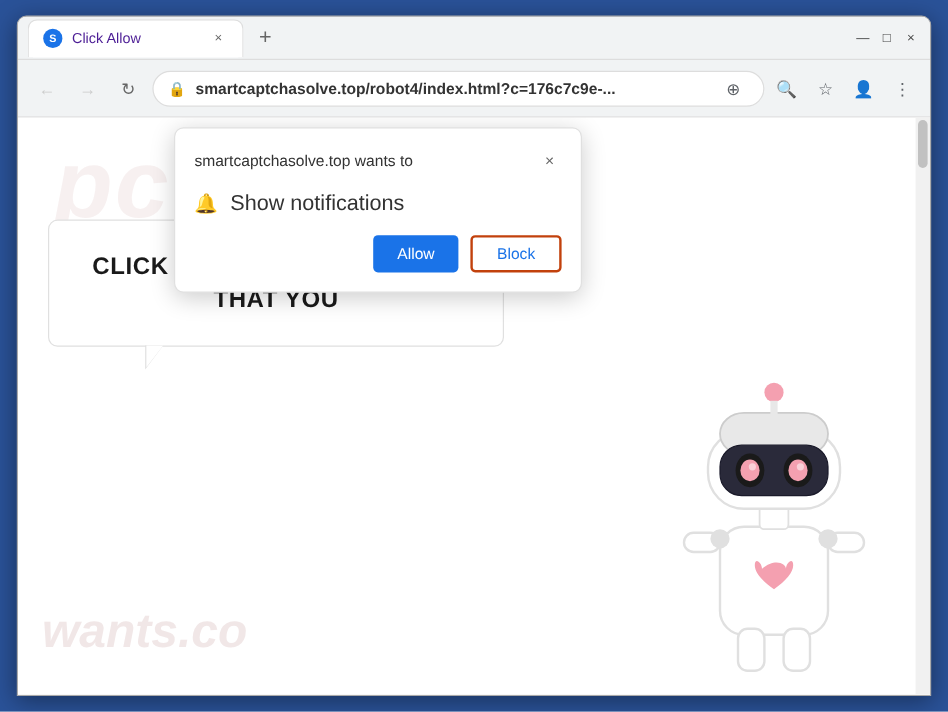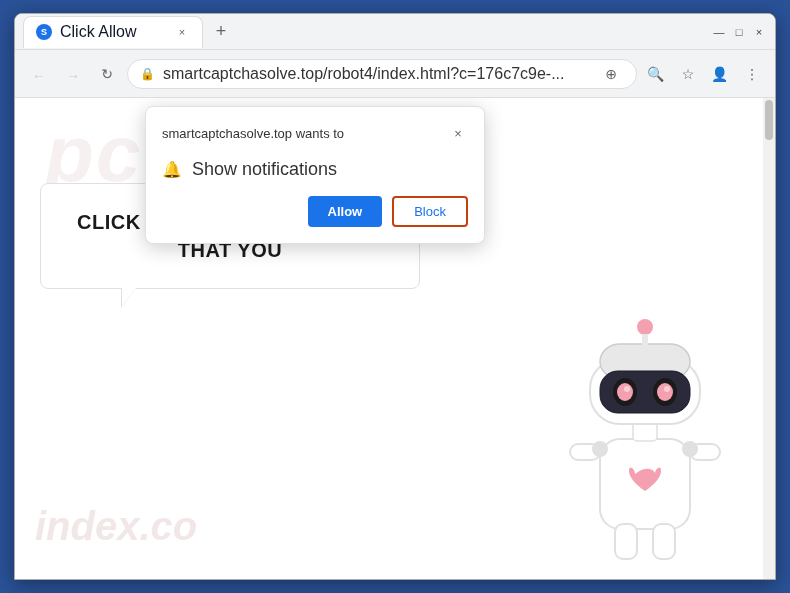--- a/index.html
+++ b/index.html
@@ -70,22 +70,22 @@
       align-items: center;
       justify-content: center;
       font-size: 9px;
       color: white;
       font-weight: bold;
       flex-shrink: 0;
     }
 
     .tab-title {
       flex: 1;
-      font-size: 16px;
-      color: #0f172a;
+      font-size: 12px;
+      color: #4c1d95;
       white-space: nowrap;
       overflow: hidden;
       text-overflow: ellipsis;
     }
 
     .tab-close {
       width: 16px;
       height: 16px;
       display: flex;
       align-items: center;
@@ -164,25 +164,26 @@
       color: #333;
     }
 
     .lock-icon {
       font-size: 12px;
       color: #5f6368;
     }
 
     .address-text {
       flex: 1;
-      font-size: 16px;
+      font-size: 13px;
       color: #333;
       white-space: nowrap;
       overflow: hidden;
       text-overflow: ellipsis;
+      font-weight: bold;
     }
 
     .address-icons {
       display: flex;
       gap: 6px;
       align-items: center;
     }
 
     .addr-icon {
       width: 26px;
@@ -338,21 +339,21 @@
     }
 
     .btn-allow {
       background: #1a73e8;
       color: #fff;
       border: none;
       border-radius: 4px;
       padding: 6px 20px;
       font-size: 13px;
       cursor: pointer;
-      font-weight: 700;
+      font-weight: 400;
     }
 
     .btn-block {
       background: #fff;
       color: #1a73e8;
       border: 2px solid #c2410c;
       border-radius: 4px;
       padding: 6px 20px;
       font-size: 13px;
       cursor: pointer;
@@ -468,21 +469,21 @@
     </div>
 
     <div style="position:absolute; top: 85px; left: 25px; width: 390px;">
       <div class="speech-bubble">
         <div class="speech-text">
           <span>CLICK «ALLOW» TO CONFIRM THAT YOU</span><br>
         </div>
       </div>
     </div>
 
-    <div class="watermark-bottom">index.co</div>
+    <div class="watermark-bottom">wants.co</div>
 
     <div class="notification-popup">
       <div class="popup-header">
         <span class="popup-title">smartcaptchasolve.top wants to</span>
         <div class="popup-close">×</div>
       </div>
       <div class="popup-permission-row">
         <span class="bell-icon">🔔</span>
         <span class="permission-text">Show notifications</span>
       </div>

